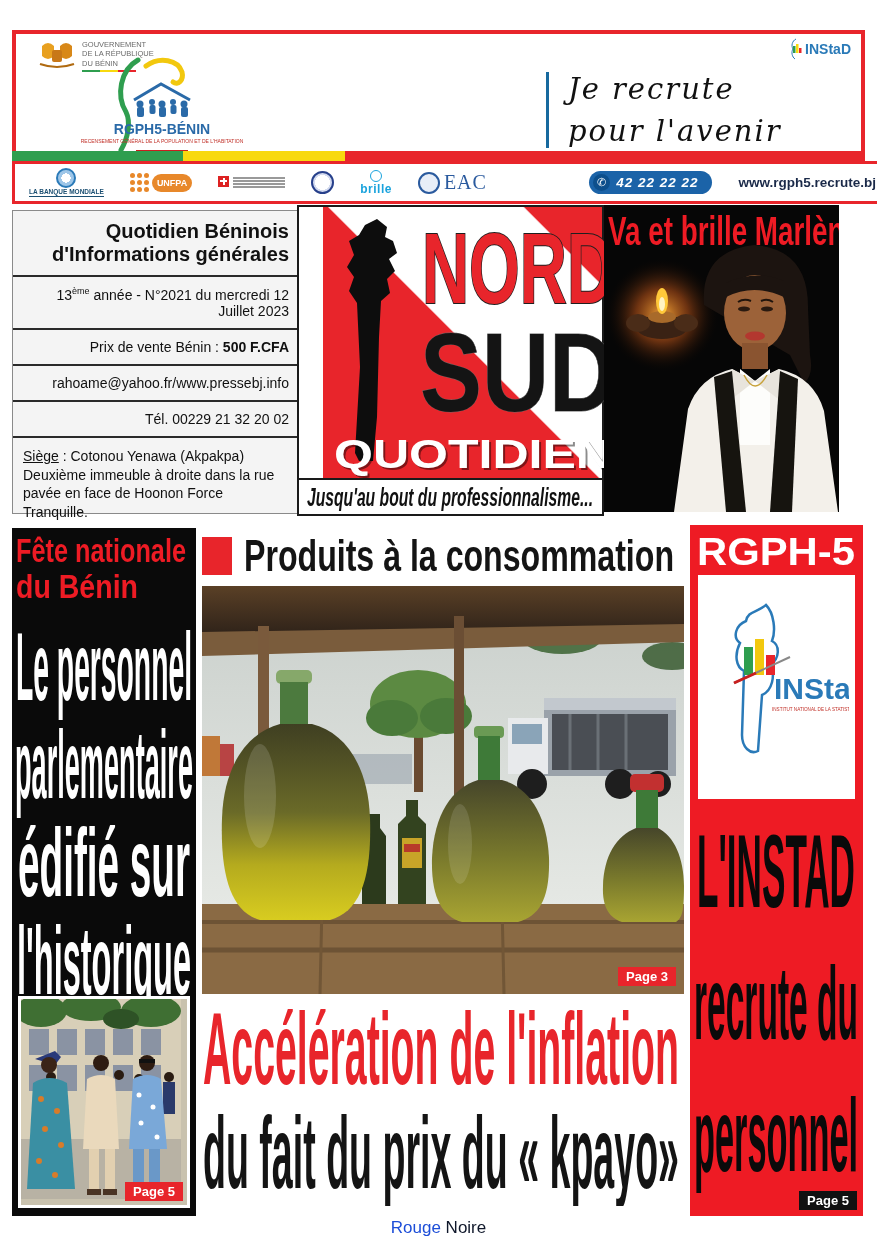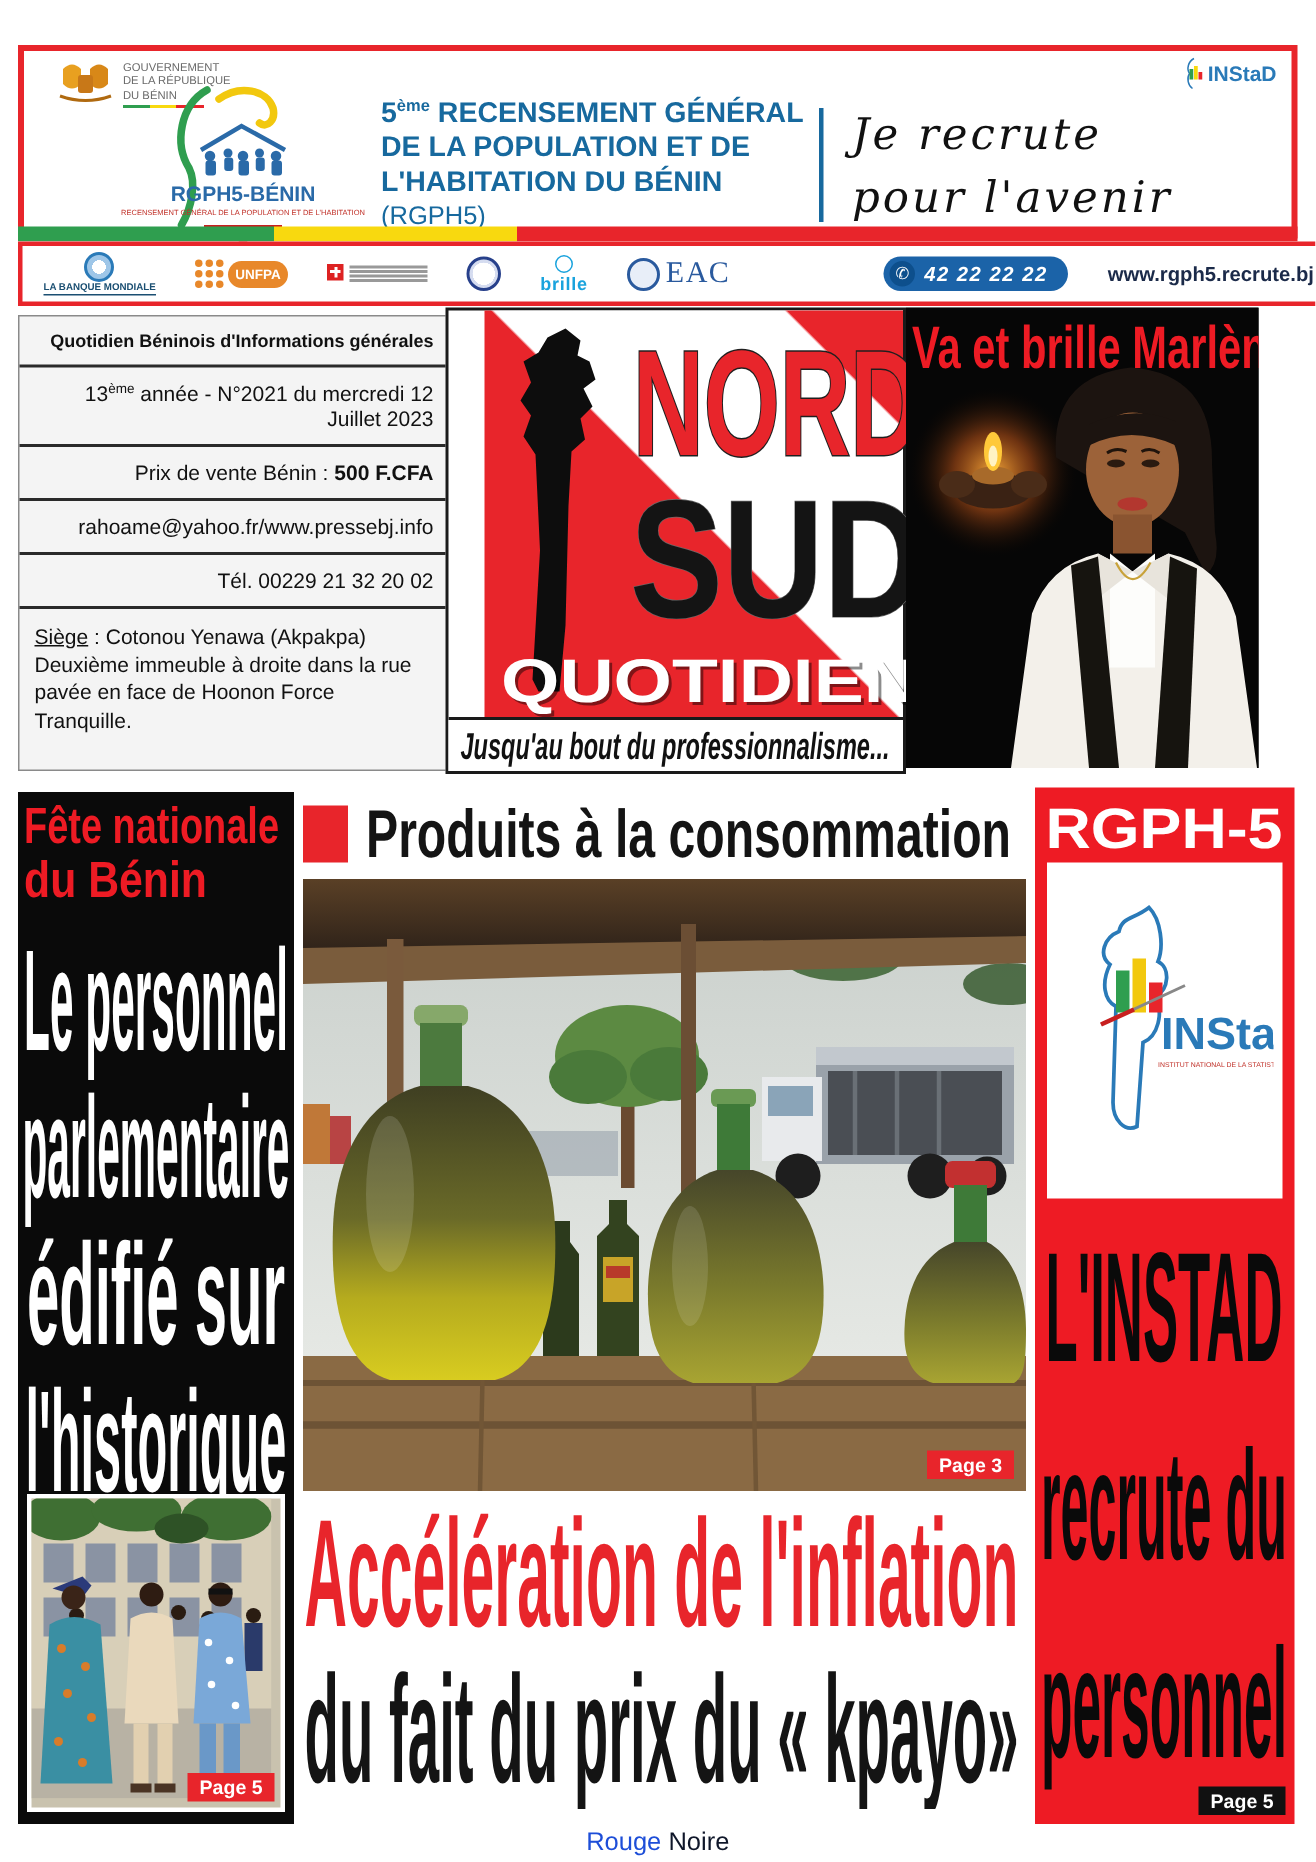--- a/index.html
+++ b/index.html
@@ -162,26 +162,20 @@
           <rect x="94.5" y="51" width="6" height="9" rx="2"></rect>
         <circle cx="108" cy="50" r="3.5"></circle>
           <rect x="105" y="53" width="7" height="10" rx="2"></rect>
       </g>
       <text x="86" y="80" text-anchor="middle" font-size="14" font-weight="bold" fill="#2a6aa8">RGPH5-BÉNIN</text>
       <text x="86" y="89" text-anchor="middle" font-size="5" fill="#c03028">RECENSEMENT GÉNÉRAL DE LA POPULATION ET DE L'HABITATION</text>
       <polygon points="78,98 94,98 86,112" fill="#c81f1f"></polygon>
       <rect x="60" y="96" width="52" height="2.5" fill="#c81f1f"></rect>
     </svg>
 
-    <div id="census-title" class="abs">
-      <div><span>5</span><sup>ème</sup><span> RECENSEMENT GÉNÉRAL</span></div>
-      <div>DE LA POPULATION ET DE</div>
-      <div>L'HABITATION DU BÉNIN</div>
-      <div class="l4">(RGPH5)</div>
-    </div>
 
     <div id="banner-divider" class="abs"></div>
 
     <div id="slogan" class="abs">
       <div>Je recrute</div>
       <div>pour l'avenir</div>
     </div>
   </div>
 
   <div id="flag-stripe" class="abs"></div>
@@ -224,21 +218,21 @@
       <div class="eac-t">EAC</div>
     </div>
     <div id="phone-pill">
       <div class="ic">✆</div>
       <div class="num">42 22 22 22</div>
     </div>
     <div id="website">www.rgph5.recrute.bj</div>
   </div>
 
   <div id="info-box" class="abs">
-    <div class="info-row b" style="font-size:12px;">Quotidien Béninois d'Informations générales</div>
+    <div class="info-row b" style="font-size:20px;">Quotidien Béninois d'Informations générales</div>
     <div class="info-row"><span>13</span><sup>ème</sup><span> année - N°2021 du mercredi 12 Juillet 2023</span></div>
     <div class="info-row"><span>Prix de vente Bénin : </span><span class="b">500 F.CFA</span></div>
     <div class="info-row">rahoame@yahoo.fr/www.pressebj.info</div>
     <div class="info-row">Tél. 00229 21 32 20 02</div>
     <div class="info-row" style="font-size:14px;line-height:1.35;"><span class="u">Siège</span><span> : Cotonou Yenawa (Akpakpa) Deuxième immeuble à droite dans la rue pavée en face de Hoonon Force Tranquille.</span></div>
   </div>
 
   <div id="masthead-box" class="abs">
     <div id="mast-logo">
       <svg class="abs" style="left:4px;top:10px;" width="100" height="250" viewBox="0 0 100 250">

